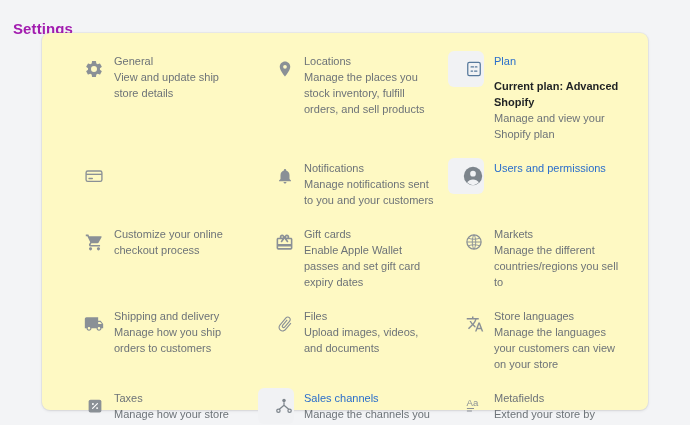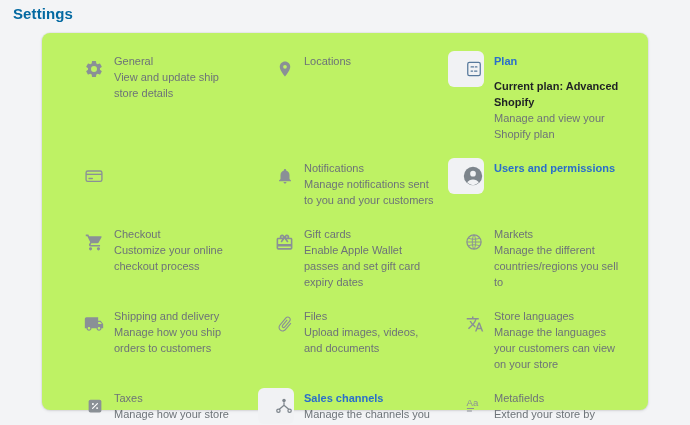--- a/index.html
+++ b/index.html
@@ -4,47 +4,47 @@
 <style>
   * { margin:0; padding:0; box-sizing:border-box; }
   html,body { width:690px; height:425px; }
   body {
     background:#f3f4f6;
     font-family:"Liberation Sans", sans-serif;
     overflow:hidden;
   }
   .page { position:relative; width:690px; height:425px; }
   .page-title {
-    position:absolute; left:13px; top:5px;
-    font-size:15px; font-weight:700; color:#0369a1;
+    position:absolute; left:13px; top:20px;
+    font-size:15px; font-weight:700; color:#a21caf;
     letter-spacing:.1px;
   }
   .card {
     position:absolute; left:42px; right:42px; top:33px; bottom:15px;
-    background:#bef264;
+    background:#fef9c3;
     border-radius:8px;
     box-shadow:0 0 0 1px rgba(63,63,68,.05), 0 1px 3px rgba(63,63,68,.13);
     padding:18px 24px 12px 26px;
   }
   .grid {
     display:grid;
     grid-template-columns:repeat(3, 1fr);
     column-gap:14px;
     row-gap:16px;
   }
   .item { display:flex; gap:10px; cursor:pointer; }
   .icon-slot {
     flex:0 0 36px; width:36px; height:36px;
     display:flex; align-items:center; justify-content:flex-end;
     border-radius:6px;
   }
   .item.highlighted .icon-slot { background:#f1f2f4; }
   .texts { font-size:11px; line-height:16px; color:#6d7378; max-width:162px; padding-top:2px; }
   .item-title { color:#6d7378; text-decoration:none; display:block; }
-  .item.highlighted .item-title { color:#2a6ecb; font-weight:700; }
+  .item.highlighted .item-title { color:#2a6ecb; font-weight:400; }
   .item-subtitle { color:#1f2224; font-weight:700;margin-top:9px; }
   .item-desc { color:#6d7378; }
   svg { display:block; }
 </style>
 </head>
 <body>
 
 <div class="page">
   <h1 class="page-title">Settings</h1>
   <div class="card">
@@ -63,20 +63,21 @@
   </div>
         <div class="item">
     <span class="icon-slot">
             <svg width="18" height="18" viewBox="0 0 24 24">
               <path fill="#8a9096" d="M12 2C8.13 2 5 5.13 5 9c0 5.25 7 13 7 13s7-7.75 7-13c0-3.87-3.13-7-7-7zm0 9.5A2.5 2.5 0 1 1 12 6.5a2.5 2.5 0 0 1 0 5z"></path>
             </svg>
           </span>
     <div class="texts">
       <a class="item-title">Locations</a>
 
+      <div class="item-desc">Manage the places you stock inventory, fulfill orders, and sell products</div>
     </div>
   </div>
         <div class="item highlighted">
     <span class="icon-slot">
             <svg width="20" height="20" viewBox="0 0 24 24">
               <rect x="4.5" y="4" width="15" height="16" rx="2" fill="none" stroke="#56789b" stroke-width="1.5"></rect>
               <path d="M8.5 9.5h3M13.7 9.5h1.8M8.5 14.5h1.8M12.7 14.5h2.8" stroke="#56789b" stroke-width="1.5" fill="none" stroke-linecap="round"></path>
             </svg>
           </span>
     <div class="texts">
@@ -119,21 +120,20 @@
 
     </div>
   </div>
         <div class="item">
     <span class="icon-slot">
             <svg width="19" height="19" viewBox="0 0 24 24">
               <path fill="#8a9096" d="M7 18c-1.1 0-1.99.9-1.99 2S5.9 22 7 22s2-.9 2-2-.9-2-2-2zM1 2v2h2l3.6 7.59-1.35 2.45c-.16.28-.25.61-.25.96 0 1.1.9 2 2 2h12v-2H7.42c-.14 0-.25-.11-.25-.25l.03-.12.9-1.63h7.45c.75 0 1.41-.41 1.75-1.03l3.58-6.49A1 1 0 0 0 20 4H5.21l-.94-2H1zm16 16c-1.1 0-1.99.9-1.99 2s.89 2 1.99 2 2-.9 2-2-.9-2-2-2z"></path>
             </svg>
           </span>
     <div class="texts">
-      <a class="item-title">Checkout</a>
 
       <div class="item-desc">Customize your online checkout process</div>
     </div>
   </div>
         <div class="item">
     <span class="icon-slot">
             <svg width="19" height="19" viewBox="0 0 24 24">
               <path fill="#8a9096" d="M20 6h-2.18c.11-.31.18-.65.18-1 0-1.66-1.34-3-3-3-1.05 0-1.96.54-2.5 1.35l-.5.67-.5-.68C10.96 2.54 10.05 2 9 2 7.34 2 6 3.34 6 5c0 .35.07.69.18 1H4c-1.11 0-1.99.89-1.99 2L2 19c0 1.11.89 2 2 2h16c1.11 0 2-.89 2-2V8c0-1.11-.89-2-2-2zm-5-2c.55 0 1 .45 1 1s-.45 1-1 1-1-.45-1-1 .45-1 1-1zM9 4c.55 0 1 .45 1 1s-.45 1-1 1-1-.45-1-1 .45-1 1-1zm11 15H4v-2h16v2zm0-5H4V8h5.08L7 10.83 8.62 12 11 8.76l1-1.36 1 1.36L15.38 12 17 10.83 14.92 8H20v6z"></path>
             </svg>
           </span>

